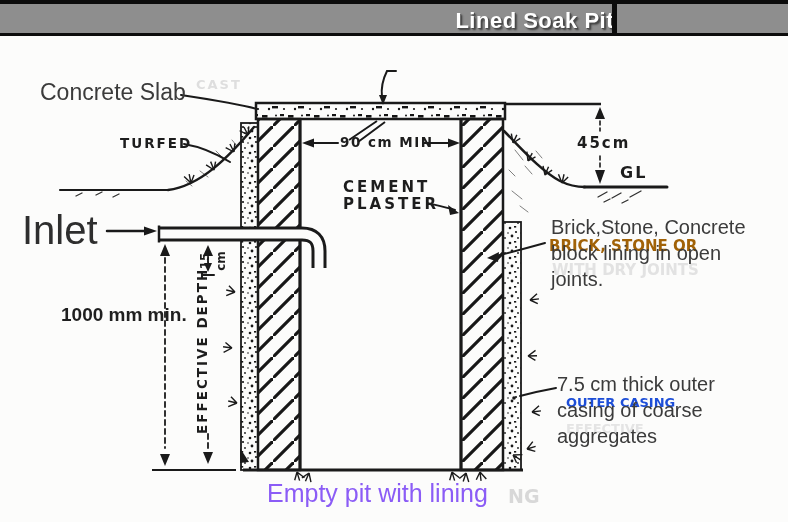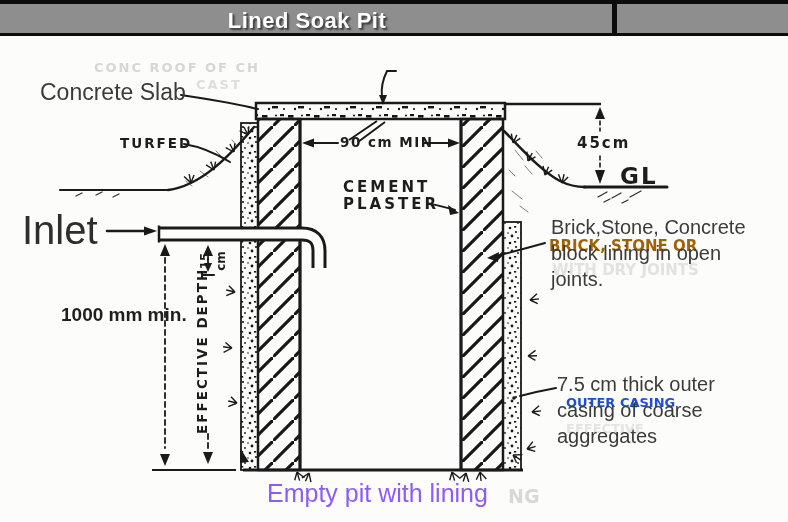--- a/index.html
+++ b/index.html
@@ -9,21 +9,21 @@
     font-family:"Liberation Sans", sans-serif;
   }
   
   .header {
     position:absolute; left:0; top:0; width:788px; height:36px;
     background:#8e8e8e;
     border-top:4px solid #0c0c0c; border-bottom:3px solid #0c0c0c;
     box-sizing:border-box;
   }
   .header-title {
-    position:absolute; left:0; top:4px; width:614px; text-align:center;
+    position:absolute; left:0; top:4px; width:614px; text-align:right;
     font-size:22px; font-weight:bold; color:#ffffff; letter-spacing:.5px;
     text-shadow:1px 1px 0 #4a4a4a, 2px 2px 2px #3a3a3a;
   }
   .header-divider { position:absolute; left:612px; top:0; width:5px; height:29px; background:#0c0c0c; }
   .logo-box { position:absolute; left:617px; top:0; width:171px; height:29px; }
   .slash { position:absolute; transform:skewX(-35deg); }
   .brand-top  { position:absolute; left:60px; top:1px;  font-size:12px; font-weight:bold; color:#e87a25; }
   .brand-bottom { position:absolute; left:58px; top:12px; font-size:12.5px; font-weight:bold; color:#f2f2f2; }
   
   .hand { position:absolute; font-family:"DejaVu Sans", sans-serif; font-weight:600; color:#1d1d1d; white-space:nowrap; }
@@ -170,36 +170,35 @@
       <polygon points="459,213 448,205 450,215" fill="#1a1a1a" stroke="none"></polygon>
 
       <path d="M545,243 C527,248 508,253 496,256" stroke-width="2"></path>
       <polygon points="487,258 499,252 498,262" fill="#1a1a1a" stroke="none"></polygon>
 
       <circle cx="514" cy="398" r="1.8" fill="#1a1a1a" stroke="none"></circle>
       <path d="M520,396 C535,392 545,390 556,388" stroke-width="2"></path>
     </g>
   </svg>
 
-  <div class="ghost" style="left:94px;  top:60px;  font-size:13px; letter-spacing:2px;">CONC ROOF OF CH</div>
   <div class="ghost" style="left:196px; top:77px;  font-size:13px; letter-spacing:2px; color:#dedede;">CAST</div>
   <div class="ghost" style="left:549px; top:237px; font-size:15px; color:#a16207;">BRICK, STONE OR</div>
   <div class="ghost" style="left:552px; top:261px; font-size:15px; color:#e2e2e2;">WITH DRY JOINTS</div>
   <div class="ghost" style="left:566px; top:395px; font-size:13px; color:#1d4ed8;">OUTER CASING</div>
   <div class="ghost" style="left:566px; top:421px; font-size:13px; color:#e4e4e4;">EFFECTIVE</div>
   <div class="ghost" style="left:508px; top:485px; font-size:19px; color:#d8d8d8;">NG</div>
 
   <div class="hand" style="left:120px; top:135px; font-size:13.5px; letter-spacing:2px;">TURFED</div>
   <div class="hand" style="left:340px; top:134px; font-size:13.5px; letter-spacing:1.5px;">90 cm MIN</div>
   <div class="hand" style="left:343px; top:179px; font-size:15px; letter-spacing:3px; line-height:1.15;">
     <div>CEMENT</div>
     <div>PLASTER</div>
   </div>
   <div class="hand" style="left:577px; top:134px; font-size:15px; letter-spacing:2px;">45cm</div>
-  <div class="hand" style="left:620px; top:163px; font-size:23px; letter-spacing:2px;">GL</div>
+  <div class="hand" style="left:620px; top:163px; font-size:16px; letter-spacing:2px;">GL</div>
   <div class="hand rot90" style="left:199px; top:243px; width:34px; height:36px; font-size:12px;">15
 cm</div>
   <div class="hand vtext" style="left:194px; top:280px; height:154px; font-size:13.5px; letter-spacing:2px;">EFFECTIVE DEPTH</div>
 
   <div class="modern" style="left:40px; top:79px; font-size:23px;">Concrete Slab</div>
   <div class="modern" style="left:22px; top:208px; font-size:40px; color:#2e2e2e;">Inlet</div>
   <div class="modern" style="left:61px; top:304px; font-size:19px; font-weight:bold; color:#1f1f1f;">1000 mm min.</div>
   <div class="modern" style="left:551px; top:214px; font-size:20px; line-height:1.3;">
     <div>Brick,Stone, Concrete</div>
     <div>block lining in open</div>

